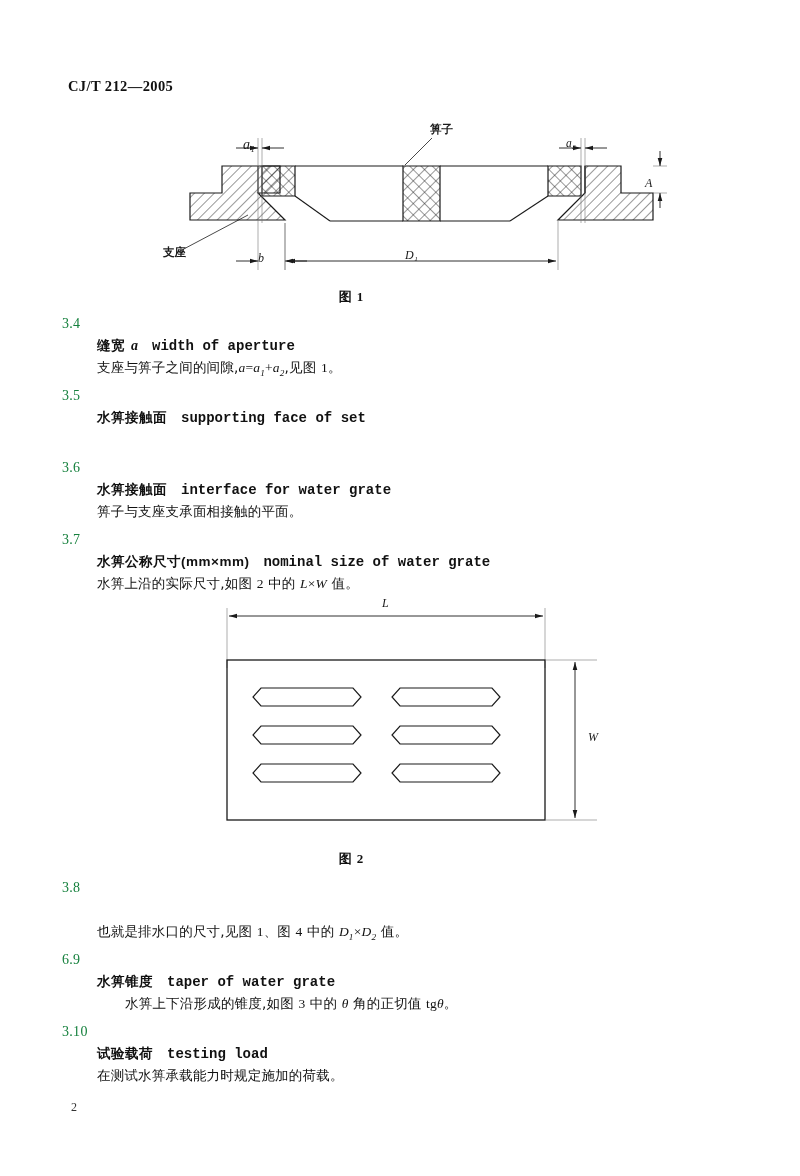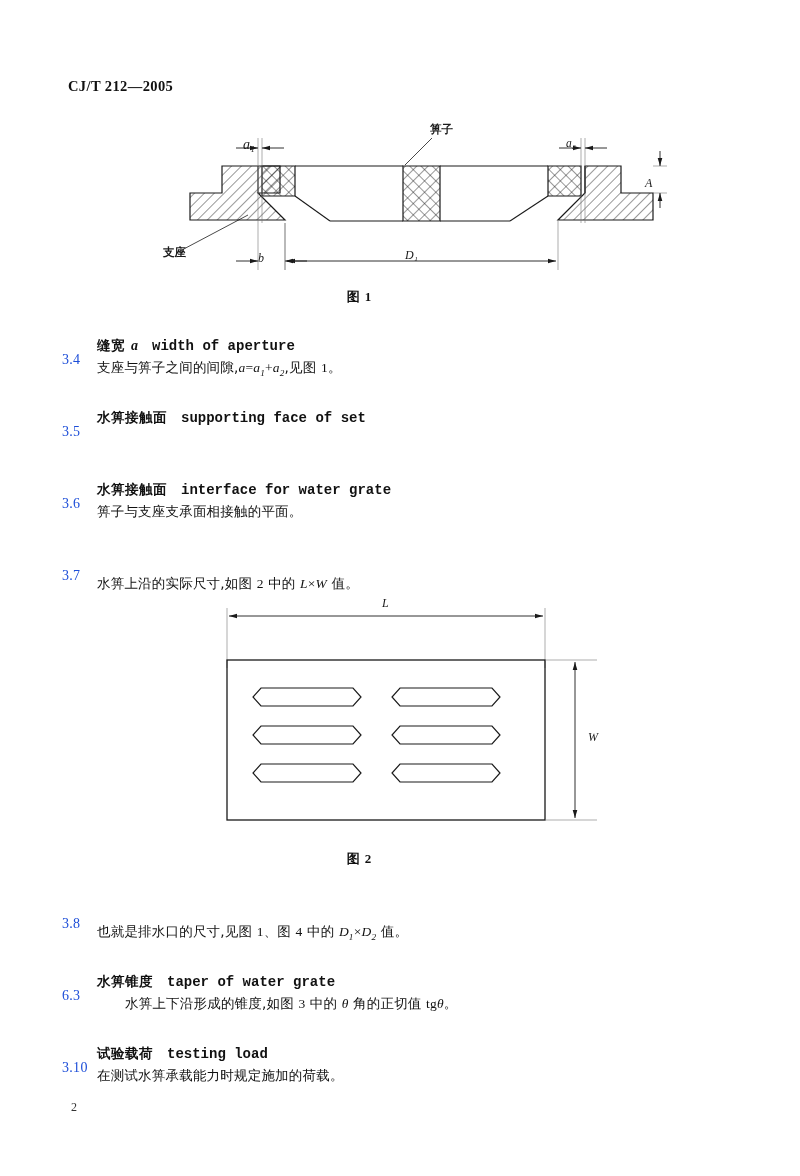--- a/index.html
+++ b/index.html
@@ -30,23 +30,22 @@
     letter-spacing: 0.4px;
     color: #111;
   }
 
   
   .clause-num {
     position: absolute;
     left: 62px;
     font-size: 14px;
     font-family: "Liberation Serif", serif;
-    color: #1d4ed8;
+    color: #15803d;
     letter-spacing: 0.3px;
-    margin-top: 36px;
   }
   .term-line {
     position: absolute;
     left: 97px;
     font-size: 14px;
     font-weight: bold;
     color: #111;
     white-space: nowrap;
   }
   .term-line .cn {
@@ -82,21 +81,21 @@
     font-style: italic;
   }
   sub, sup {
     font-size: 0.68em;
   }
 
   
   .fig-caption {
     position: absolute;
     width: 686px;
-    left: 16px;
+    left: 8px;
     text-align: center;
     font-family: "DejaVu Sans", sans-serif;
     font-size: 13px;
     font-weight: bold;
     color: #111;
   }
   .fig-caption .num {
     font-family: "Liberation Serif", serif;
     font-weight: bold;
     margin-left: 5px;
@@ -228,20 +227,23 @@
     <span class="cn">水箅接触面</span><span class="en">supporting face of set</span>
   </div>
 
   <div class="clause-num" style="top:460px;">3.6</div>
   <div class="term-line" style="top:481px;">
     <span class="cn">水箅接触面</span><span class="en">interface for water grate</span>
   </div>
   <div class="body-line" style="top:503px;"><span>箅子与支座支承面相接触的平面。</span></div>
 
   <div class="clause-num" style="top:532px;">3.7</div>
+  <div class="term-line" style="top:553px;">
+    <span class="cn">水箅公称尺寸(mm×mm)</span><span class="en">nominal size of water grate</span>
+  </div>
   <div class="body-line" style="top:575px;"><span>水箅上沿的实际尺寸,如图 </span><span class="serif">2</span><span> 中的 </span><span class="ital">L</span><span class="serif">×</span><span class="ital">W</span><span> 值。</span></div>
 
   <svg class="figure-svg" style="left:205px; top:598px;" width="420" height="240" viewBox="0 0 420 240">
     <defs>
       <marker id="arrL2" markerWidth="9" markerHeight="7" refX="8" refY="3.5" orient="auto" markerUnits="userSpaceOnUse">
         <path d="M8,3.5 L0,1.2 L0,5.8 z" fill="#1a1a1a"></path>
       </marker>
       <marker id="arrR2" markerWidth="9" markerHeight="7" refX="1" refY="3.5" orient="auto" markerUnits="userSpaceOnUse">
         <path d="M1,3.5 L9,1.2 L9,5.8 z" fill="#1a1a1a"></path>
       </marker>
@@ -276,21 +278,21 @@
 
   <div style="position:absolute; left:588px; top:730px; font-family:'Liberation Serif',serif; font-style:italic; font-size:12px;">W</div>
 
   <div class="fig-caption" style="top:850px;">
     <span>图</span><span class="num">2</span>
   </div>
 
   <div class="clause-num" style="top:880px;">3.8</div>
   <div class="body-line" style="top:923px;"><span>也就是排水口的尺寸,见图 </span><span class="serif">1</span><span>、图 </span><span class="serif">4</span><span> 中的 </span><span class="ital">D</span><sub style="font-family: &quot;Liberation Serif&quot;, serif; font-style: italic;">1</sub><span class="serif">×</span><span class="ital">D</span><sub style="font-family: &quot;Liberation Serif&quot;, serif; font-style: italic;">2</sub><span> 值。</span></div>
 
-  <div class="clause-num" style="top:952px;">6.3</div>
+  <div class="clause-num" style="top:952px;">6.9</div>
   <div class="term-line" style="top:973px;">
     <span class="cn">水箅锥度</span><span class="en">taper of water grate</span>
   </div>
   <div class="body-line" style="top:995px;margin-left:28px;"><span>水箅上下沿形成的锥度,如图 </span><span class="serif">3</span><span> 中的 </span><span class="ital">θ</span><span> 角的正切值 </span><span class="serif">tg</span><span class="ital">θ</span><span>。</span></div>
 
   <div class="clause-num" style="top:1024px;">3.10</div>
   <div class="term-line" style="top:1045px;">
     <span class="cn">试验载荷</span><span class="en">testing load</span>
   </div>
   <div class="body-line" style="top:1067px;"><span>在测试水箅承载能力时规定施加的荷载。</span></div>

